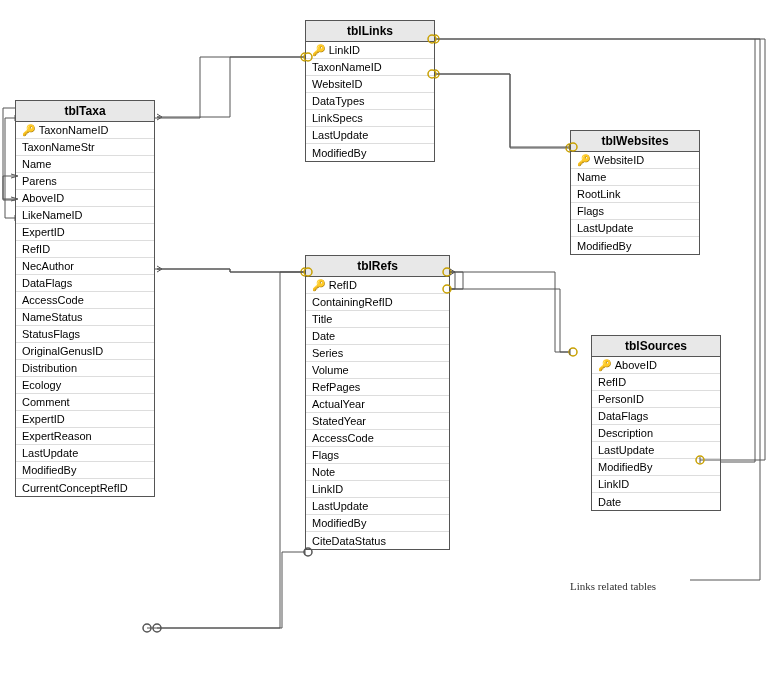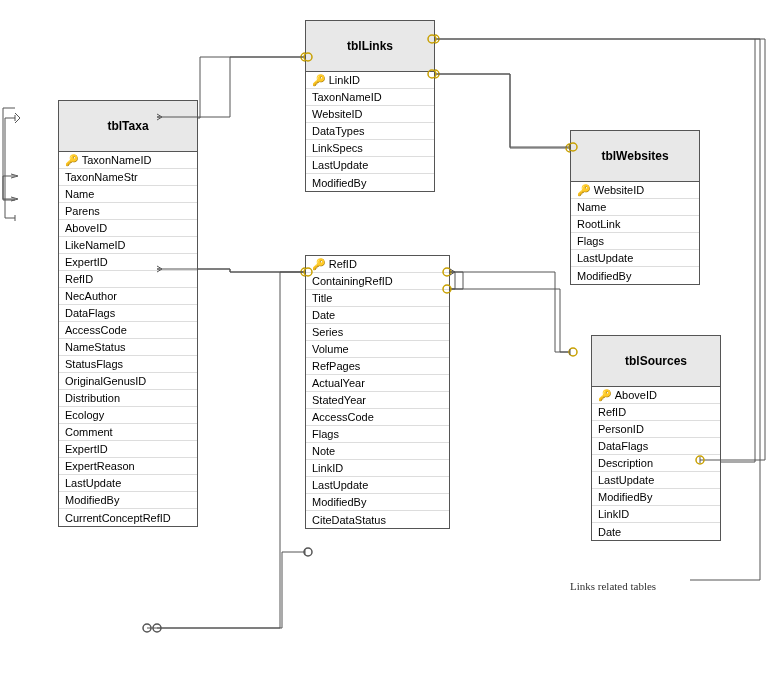--- a/index.html
+++ b/index.html
@@ -20,21 +20,21 @@
     }
     .db-table {
       position: absolute;
       border: 1px solid #555;
       background: #fff;
       min-width: 130px;
     }
     .db-table-header {
       background: #e8e8e8;
       border-bottom: 1px solid #555;
-      padding: 18px 6px;
+      padding: 3px 6px;
       font-weight: bold;
       font-size: 12px;
       text-align: center;
     }
     .db-table-field {
       padding: 1px 6px;
       font-size: 11px;
       border-bottom: 1px solid #ddd;
       display: flex;
       align-items: center;
@@ -106,21 +106,21 @@
 
     <path d="M 435 289 L 560 289 L 560 352 L 570 352" stroke="#555" stroke-width="1" fill="none"></path>
 
     <path d="M 147 628 L 280 628 L 280 272 L 305 272" stroke="#555" stroke-width="1" fill="none"></path>
     <circle cx="147" cy="628" r="4" fill="none" stroke="#555" stroke-width="1.5"></circle>
 
     <path d="M 690 462 L 755 462 L 755 39" stroke="#555" stroke-width="1" fill="none"></path>
     <line x1="690" y1="459" x2="690" y2="465" stroke="#555" stroke-width="1"></line>
   </svg>
 
-  <div class="db-table" style="left:15px; top:100px; width:140px;margin-left:43px;">
+  <div class="db-table" style="left:15px; top:100px; width:140px;">
     <div class="db-table-header">
       <span>tblTaxa</span>
     </div>
     <div class="db-table-field">
       <span class="key-sym">🔑</span>
       <span>TaxonNameID</span>
     </div>
     <div class="db-table-field">
         <span>TaxonNameStr</span>
       </div>
@@ -208,20 +208,23 @@
       </div>
     <div class="db-table-field">
         <span>LastUpdate</span>
       </div>
     <div class="db-table-field">
         <span>ModifiedBy</span>
       </div>
   </div>
 
   <div class="db-table" style="left:305px; top:255px; width:145px;">
+    <div class="db-table-header">
+      <span>tblRefs</span>
+    </div>
     <div class="db-table-field">
       <span class="key-sym">🔑</span>
       <span>RefID</span>
     </div>
     <div class="db-table-field">
         <span>ContainingRefID</span>
       </div>
     <div class="db-table-field">
         <span>Title</span>
       </div>

